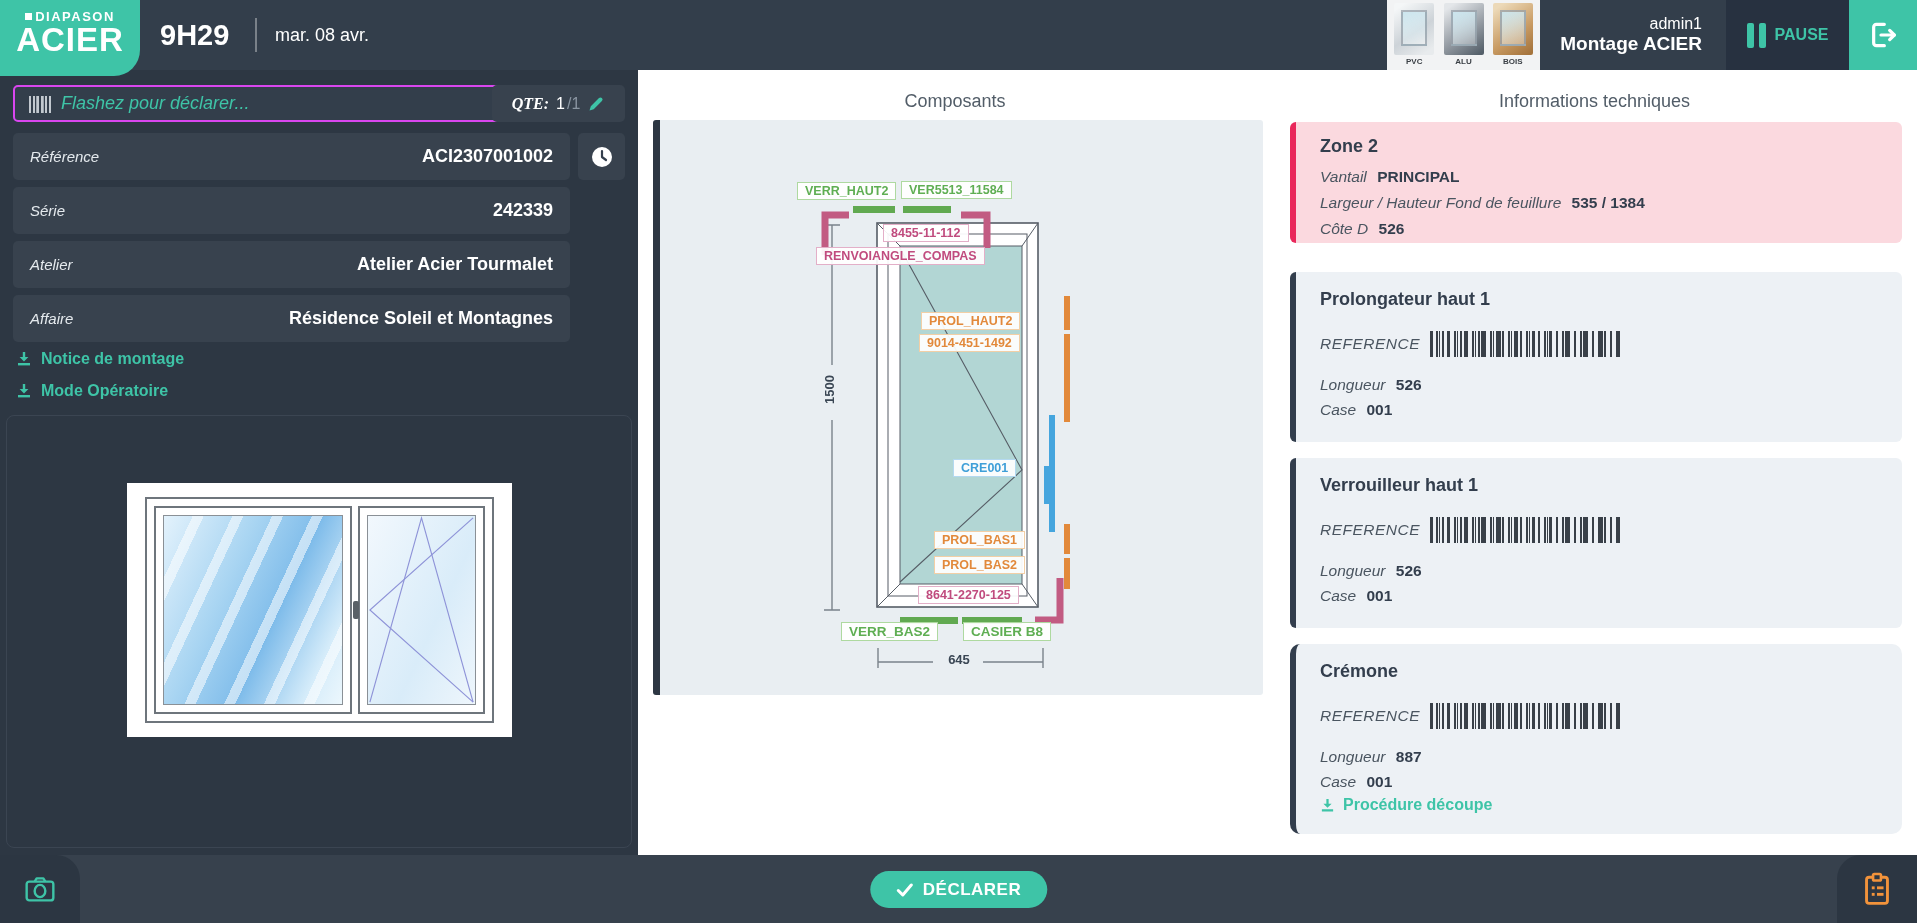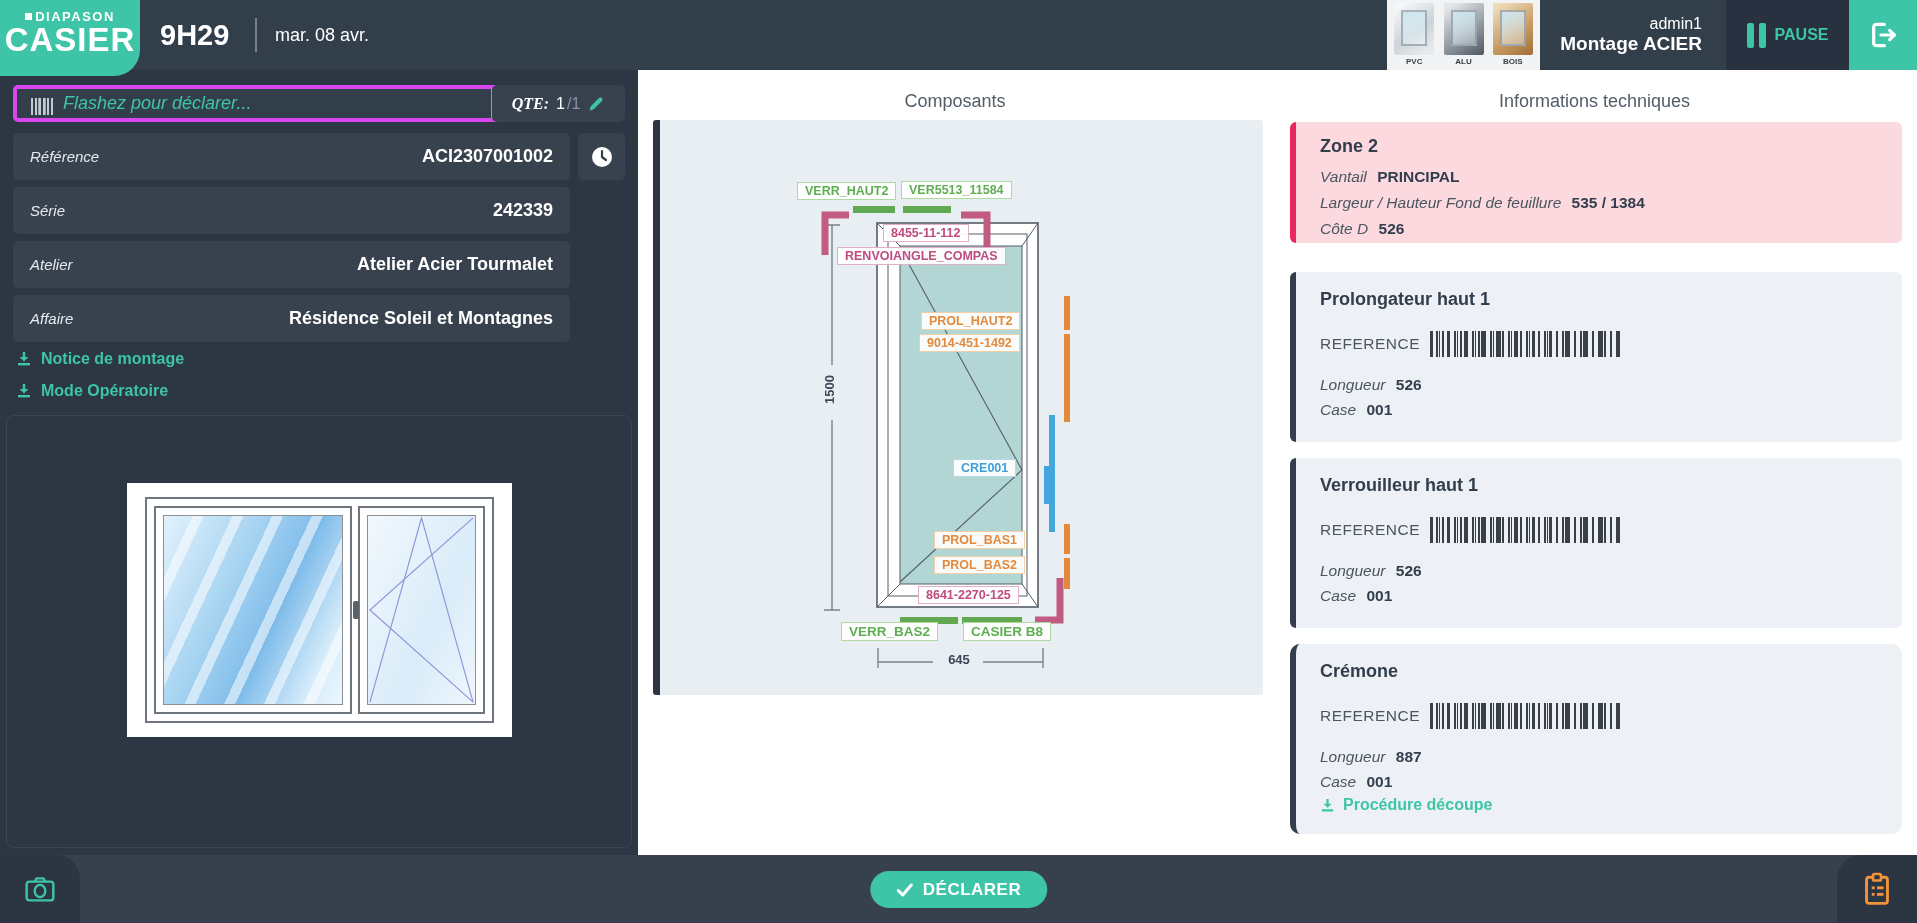--- a/index.html
+++ b/index.html
@@ -38,21 +38,21 @@
     display:flex; align-items:center; justify-content:center; gap:9px; cursor:pointer; border:none; }
   .pause-bars { display:flex; gap:5px; }
   .pause-bars span { display:block; width:7px; height:25px; background:#3EC4A7; border-radius:2px; }
   .pause-label { color:#3EC4A7; font-size:16px; font-weight:bold; }
   .logout-btn { position:absolute; left:1849px; top:0; width:68px; height:70px; background:#3EC4A7;
     display:flex; align-items:center; justify-content:center; cursor:pointer; border:none; }
 
   
   .sidebar { position:absolute; left:0; top:70px; width:638px; height:785px; background:#2D3743; }
   .scan-wrap { position:absolute; left:13px; top:15px; width:524px; height:37px;
-    border:4px solid #d946ef; border-radius:5px; display:flex; overflow:hidden; background:#333E4B; }
+    border:2px solid #d946ef; border-radius:5px; display:flex; overflow:hidden; background:#333E4B; }
   .scan-barcode-icon { position:absolute; left:14px; top:9px; width:24px; height:17px;
     background:repeating-linear-gradient(90deg,#C2C8CF 0 2px,transparent 2px 4px),
                repeating-linear-gradient(90deg,#9aa2ab 0 1px,transparent 1px 7px); }
   .scan-input { flex:1; background:transparent; border:none; outline:none; color:#3EC4A7;
     font-style:italic; font-size:18px; padding-left:46px; font-family:"Liberation Sans",sans-serif; }
   .scan-input::placeholder { color:#3EC4A7; opacity:1; }
   .scan-list-btn { width:42px; height:100%; background:#3EC4A7; border:none; cursor:pointer;
     display:flex; align-items:center; justify-content:center; }
   .qte-panel { position:absolute; left:492px; top:15px; width:133px; height:37px; background:#38424E;
     border-radius:5px; display:flex; align-items:center; justify-content:center; gap:7px; }
@@ -116,21 +116,21 @@
   .card-title { font-size:18px; font-weight:bold; color:#333E4D; }
   .kv-row { margin-top:5px; font-size:15.5px; line-height:21px; }
   .kv-label { font-style:italic; color:#4A5560; }
   .kv-value { font-weight:bold; color:#333E4D; margin-left:6px; }
   .tech-card { position:absolute; left:18px; width:612px; background:#EDF1F5;
     border-left:6px solid #333E4D; border-radius:6px; padding:17px 24px; }
   .card-0 { top:202px; height:170px; }
   .card-1 { top:388px; height:170px; }
   .card-2 { top:574px; height:190px;border-radius:10px; }
   .ref-row { display:flex; align-items:center; gap:10px; margin-top:21px; }
-  .ref-label { font-size:15.5px; color:#4A5560; letter-spacing:.5px; }
+  .ref-label { font-style:italic; font-size:15.5px; color:#4A5560; letter-spacing:.5px; }
   .barcode { width:190px; height:26px;
     background:repeating-linear-gradient(90deg,#394048 0 2px,transparent 2px 6px),
                repeating-linear-gradient(90deg,#394048 0 1px,transparent 1px 9px),
                repeating-linear-gradient(90deg,#394048 0 3px,transparent 3px 17px); }
   .meta { margin-top:16px; }
   .meta .kv-row { margin-top:2px; line-height:23px; }
   .card-link { display:flex; align-items:center; gap:8px; color:#3EC4A7; font-weight:bold;
     font-size:16px; margin-top:3px; cursor:pointer; }
 
   
@@ -189,21 +189,21 @@
         <path d="M17 8.5L20.5 12 17 15.5" fill="none" stroke="#fff" stroke-width="2.4" stroke-linecap="round" stroke-linejoin="round"></path>
       </svg>
     </button>
   </div>
 
   <div class="logo">
     <div class="logo-l1">
       <span class="logo-mark"></span>
       <span>DIAPASON</span>
     </div>
-    <div class="logo-l2">CASIER</div>
+    <div class="logo-l2">ACIER</div>
   </div>
 
   <div class="sidebar">
 
     <div class="scan-wrap">
       <span class="scan-barcode-icon"></span>
       <input class="scan-input" type="text" placeholder="Flashez pour déclarer..." style="">
       <button class="scan-list-btn">
         <svg width="22" height="22" viewBox="0 0 22 22">
           <g fill="#fff">
@@ -320,21 +320,21 @@
         <rect x="411" y="404" width="6" height="30" fill="#E2893B"></rect>
         <rect x="411" y="438" width="6" height="31" fill="#E2893B"></rect>
 
         <rect x="396" y="295" width="6" height="117" fill="#45A5DE"></rect>
         <rect x="391" y="346" width="5" height="38" fill="#45A5DE"></rect>
       </svg>
 
       <div class="dlabel lab-green" style="left:144px; top:62px;">VERR_HAUT2</div>
       <div class="dlabel lab-green" style="left:248px; top:61px;">VER5513_11584</div>
       <div class="dlabel lab-pink" style="left:230px; top:104px;">8455-11-112</div>
-      <div class="dlabel lab-pink" style="left:184px; top:127px;">RENVOIANGLE_COMPAS</div>
+      <div class="dlabel lab-pink" style="left:163px; top:127px;">RENVOIANGLE_COMPAS</div>
       <div class="dlabel lab-orange" style="left:268px; top:192px;">PROL_HAUT2</div>
       <div class="dlabel lab-orange" style="left:266px; top:214px;">9014-451-1492</div>
       <div class="dlabel lab-blue" style="left:300px; top:339px;">CRE001</div>
       <div class="dlabel lab-orange" style="left:281px; top:411px;">PROL_BAS1</div>
       <div class="dlabel lab-orange" style="left:281px; top:436px;">PROL_BAS2</div>
       <div class="dlabel lab-pink" style="left:265px; top:466px;">8641-2270-125</div>
       <div class="dlabel lab-green" style="left:188px; top:502px; font-size:13.5px;">VERR_BAS2</div>
       <div class="dlabel lab-green" style="left:310px; top:502px; font-size:13.5px;">CASIER B8</div>
 
       <div class="dim-v">1500</div>

